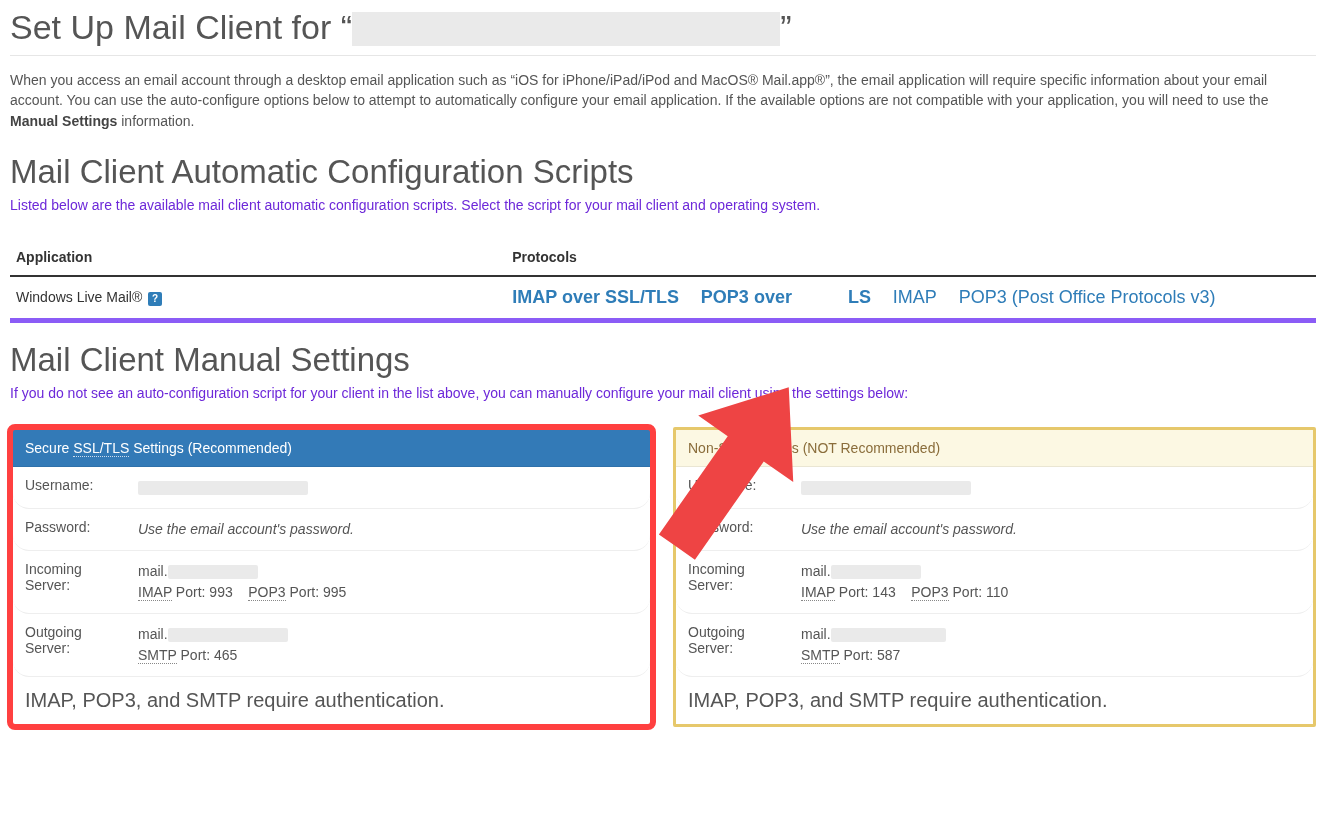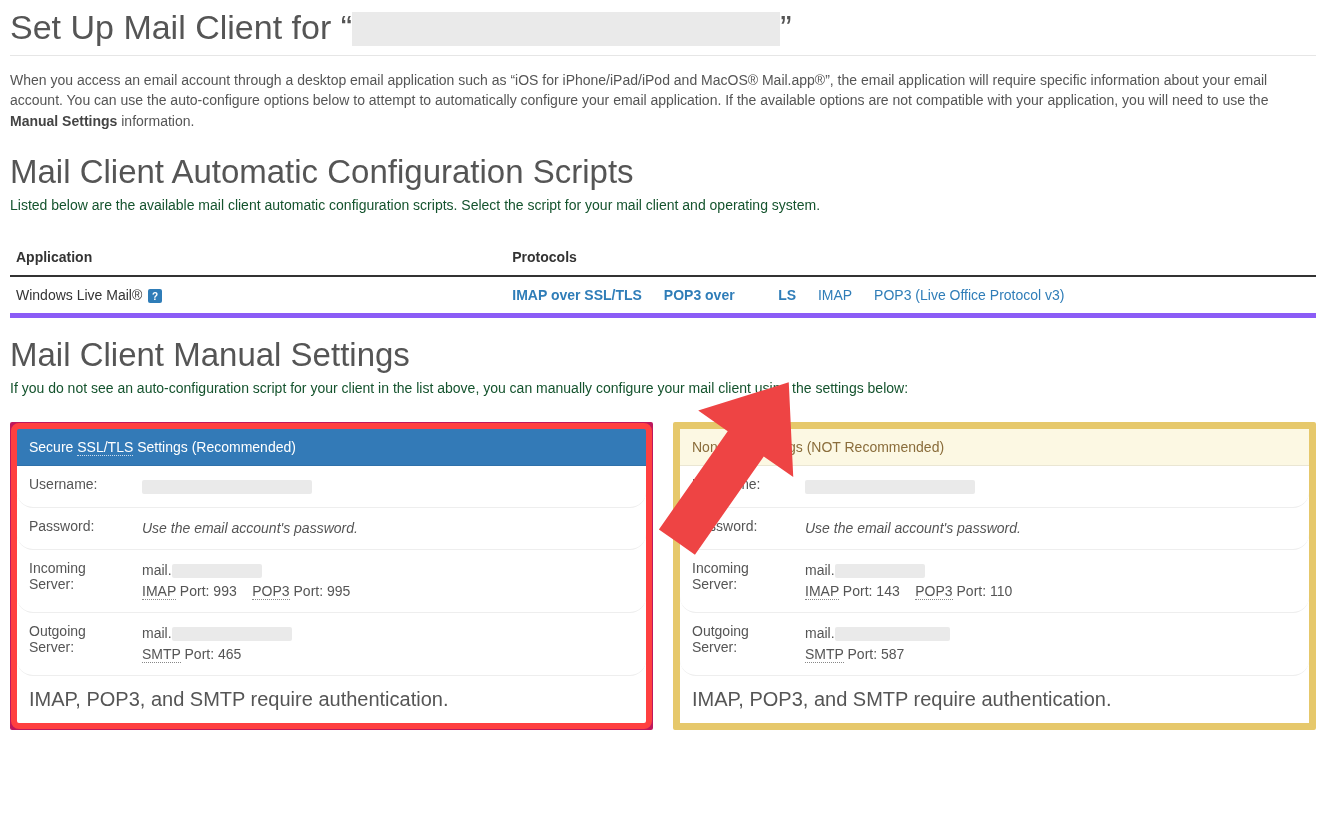--- a/index.html
+++ b/index.html
@@ -24,21 +24,21 @@
   }
   p.desc strong { font-weight: 700; color: #444; }
   h2 {
     font-size: 33px;
     font-weight: 300;
     color: #555;
     margin: 18px 0 6px 0;
   }
   p.subdesc {
     font-size: 14px;
-    color: #14532d;
+    color: #6d28d9;
     margin-bottom: 26px;
   }
   table.scripts {
     width: 100%;
     border-collapse: collapse;
     margin-bottom: 14px;
   }
   table.scripts th {
     text-align: left;
     font-size: 14px;
@@ -49,21 +49,21 @@
   table.scripts td {
     font-size: 14px;
     padding: 10px 6px;
     border-bottom: 5px solid #8b5cf6;
     vertical-align: middle;
   }
   table.scripts td a, table.scripts td span.link {
     color: #2f7db8;
     text-decoration: none;
     margin-right: 18px;
-    font-size: 14px;
+    font-size: 18px;
     display: inline-block;
   }
   table.scripts td a.bold { font-weight: 700; }
   .help-icon {
     display: inline-flex;
     width: 14px;
     height: 14px;
     background: #2f7db8;
     color: #fff;
     font-size: 10px;
@@ -75,21 +75,21 @@
     margin-left: 2px;
   }
   .redacted {
     display: inline-block;
     background: #eaeaea;
     color: #eaeaea;
     user-select: none;
   }
   .redacted-short { width: 90px; height: 14px; border-radius: 2px; background:#eaeaea; display:inline-block; vertical-align:middle;}
   .settings-row { display: flex; gap: 20px; margin-top: 16px; align-items:stretch; }
-  .panel { flex:1; border:7px solid #be185d; border-radius:2px; position:relative; }
+  .panel { flex:1; border:3px solid #be185d; border-radius:2px; position:relative; }
   .panel .header {
     padding: 10px 12px;
     font-size: 14px;
     border-bottom: 1px solid rgba(0,0,0,.07);
   }
   .panel.ssl .header { background:#337ab7; color:#fff; }
   .panel.nonssl { border-color:#e6c86b; }
   .panel.nonssl .header { background:#fcf8e3; color:#8a6d3b; }
   .dotted-abbr { border-bottom: 1px dotted #888; }
   .panel .row {
@@ -149,21 +149,21 @@
   </thead>
   <tbody>
     <tr>
       <td>
         <span>Windows Live Mail® </span><span class="help-icon">?</span>
       </td>
       <td>
         <a href="#" class="bold">IMAP over SSL/TLS</a>
         <a href="#" class="bold"><span>POP3 over </span><span style="opacity:0;">SSL/T</span><span>LS</span></a>
         <a href="#">IMAP</a>
-        <a href="#">POP3 (Live Office Protocol v3)</a>
+        <a href="#">POP3 (Post Office Protocols v3)</a>
       </td>
     </tr>
   </tbody>
 </table>
 
 <h2>Mail Client Manual Settings</h2>
 <p class="subdesc">If you do not see an auto-configuration script for your client in the list above, you can manually configure your mail client using the settings below:</p>
 
 <div class="arrow-wrap">
 <svg class="arrow-svg" viewBox="0 0 260 260">

